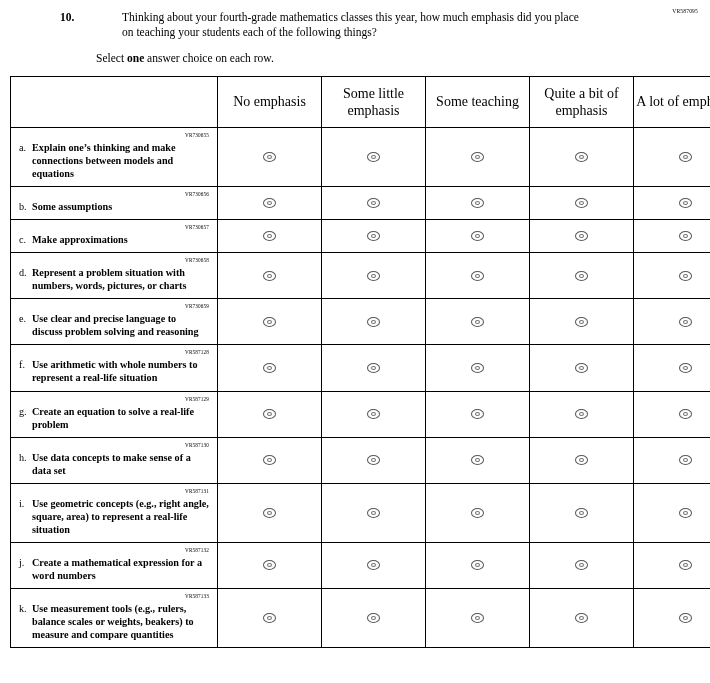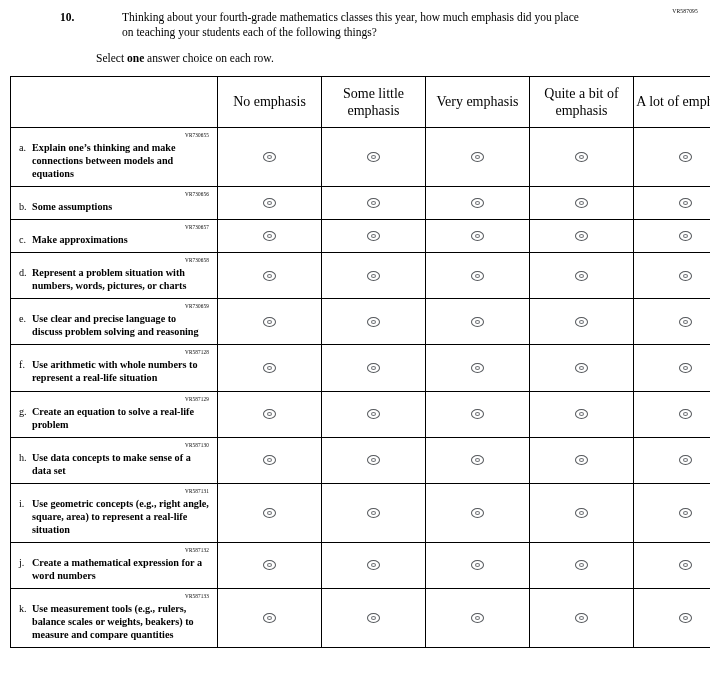--- a/index.html
+++ b/index.html
@@ -158,21 +158,21 @@
     </div>
     <div class="q-instruction"><span>Select </span><b>one</b><span> answer choice on each row.</span></div>
   </div>
 
   <table class="matrix">
     <thead>
       <tr>
         <th class="col-stem"></th>
         <th class="col-opt">No emphasis</th>
         <th class="col-opt">Some little emphasis</th>
-        <th class="col-opt">Very emphasis</th>
+        <th class="col-opt">Some teaching</th>
         <th class="col-opt">Quite a bit of emphasis</th>
         <th class="col-opt">A lot of emphasis</th>
       </tr>
     </thead>
     <tbody id="matrix-body">
         <tr>
           <td class="stem">
             <span class="vid">VR730655</span>
             <div class="stem-row">
               <span class="lbl">a.</span>

